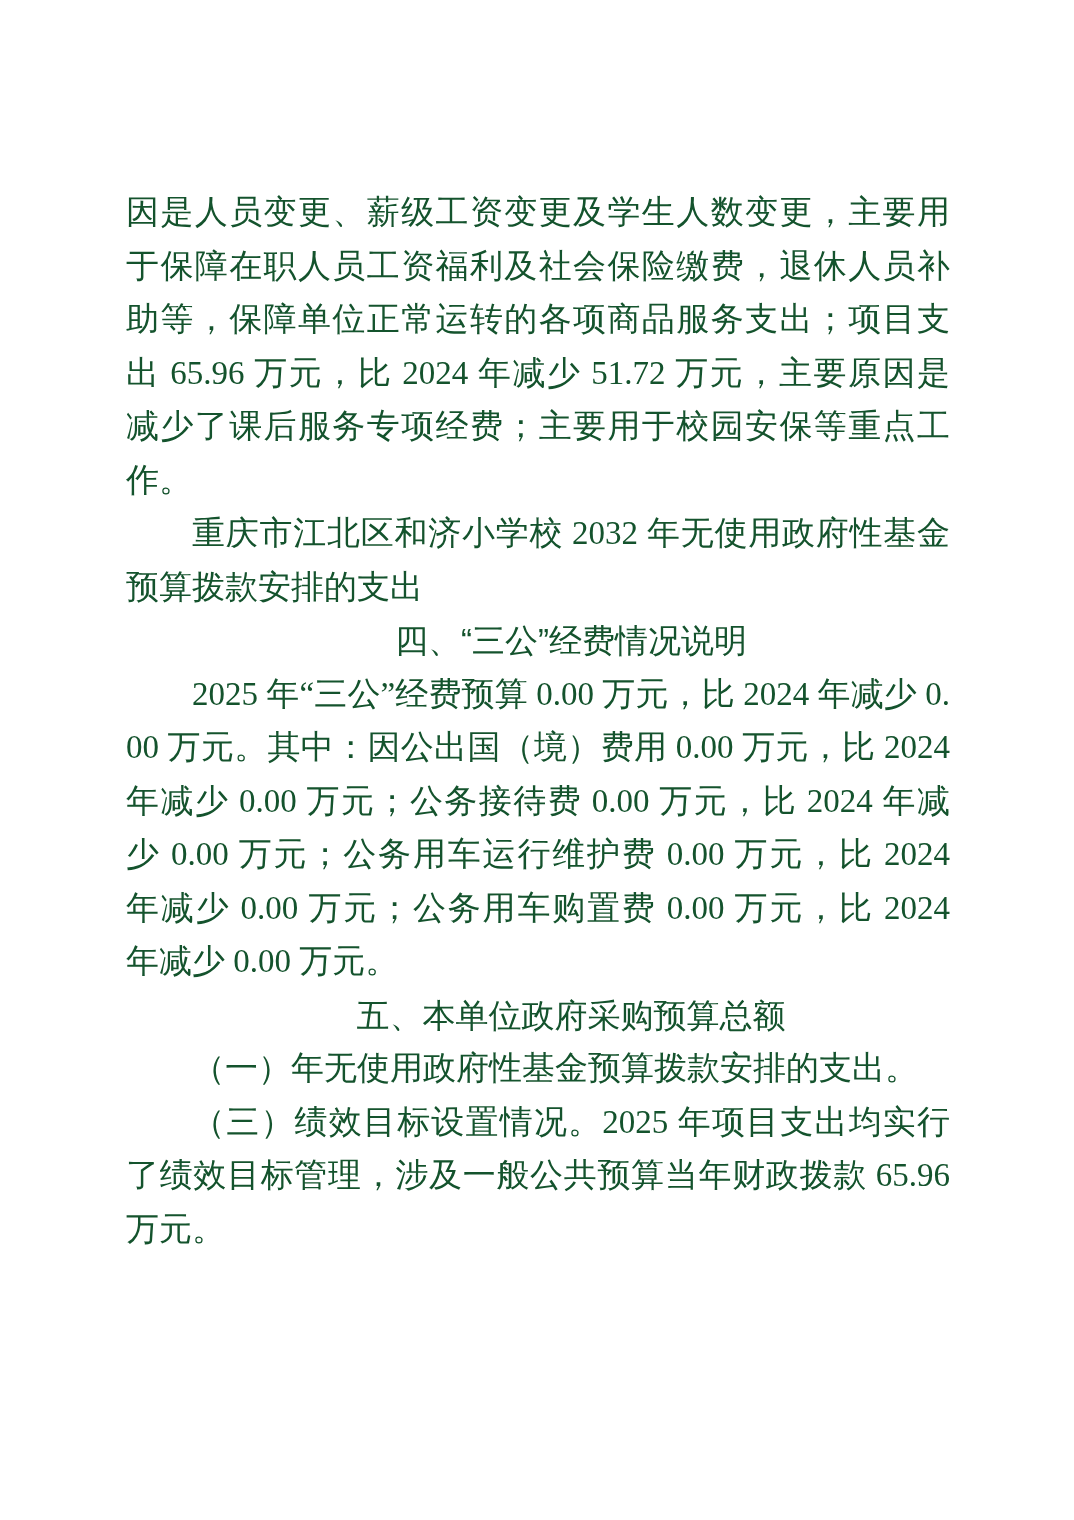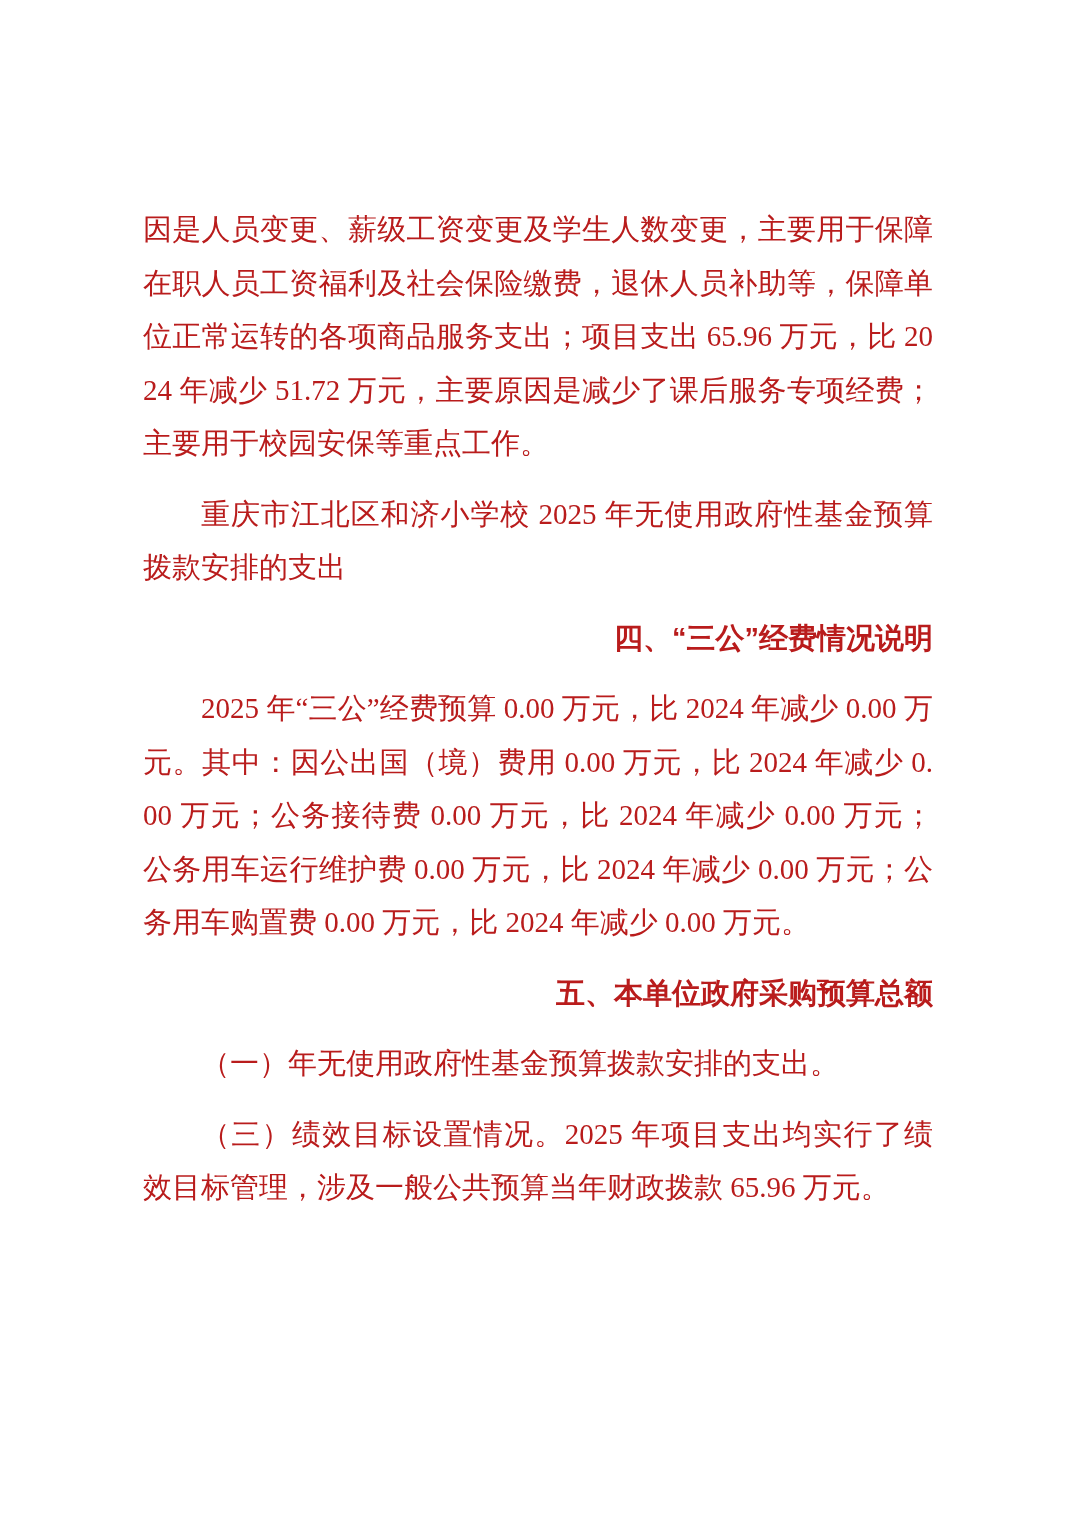--- a/index.html
+++ b/index.html
@@ -11,47 +11,47 @@
     overflow: hidden;
   }
   .page {
     position: absolute;
     left: 126px;
     top: 186px;
     width: 824px;
     color: #111111;
   }
   .para, .heading {
-    margin: 17px;
+    margin: 0;
     padding: 0;
-    font-size: 29px;
+    font-size: 33px;
     line-height: 53.5px;
     text-align: justify;
     word-break: break-all;
-    color: #b91c1c;
+    color: #14532d;
   }
   .para {
     font-family: "Liberation Serif", "DejaVu Serif", serif;
     font-weight: 400;
     text-indent: 2em;
   }
   .para.no-indent {
     text-indent: 0;
   }
   .heading {
     font-family: "Liberation Sans", "DejaVu Sans", sans-serif;
-    font-weight: 700;
+    font-weight: 400;
     text-indent: 2em;
-    text-align: right;
+    text-align: center;
   }
 </style>
 </head>
 <body>
 
 <div class="page">
   <p class="para no-indent">因是人员变更、薪级工资变更及学生人数变更，主要用于保障在职人员工资福利及社会保险缴费，退休人员补助等，保障单位正常运转的各项商品服务支出；项目支出 65.96 万元，比 2024 年减少 51.72 万元，主要原因是减少了课后服务专项经费；主要用于校园安保等重点工作。</p>
-  <p class="para">重庆市江北区和济小学校 2025 年无使用政府性基金预算拨款安排的支出</p>
+  <p class="para">重庆市江北区和济小学校 2032 年无使用政府性基金预算拨款安排的支出</p>
   <h2 class="heading">四、“三公”经费情况说明</h2>
   <p class="para">2025 年“三公”经费预算 0.00 万元，比 2024 年减少 0.00 万元。其中：因公出国（境）费用 0.00 万元，比 2024 年减少 0.00 万元；公务接待费 0.00 万元，比 2024 年减少 0.00 万元；公务用车运行维护费 0.00 万元，比 2024 年减少 0.00 万元；公务用车购置费 0.00 万元，比 2024 年减少 0.00 万元。</p>
   <h2 class="heading">五、本单位政府采购预算总额</h2>
   <p class="para">（一）年无使用政府性基金预算拨款安排的支出。</p>
   <p class="para">（三）绩效目标设置情况。2025 年项目支出均实行了绩效目标管理，涉及一般公共预算当年财政拨款 65.96 万元。</p>
 </div>
 
 </body></html>

